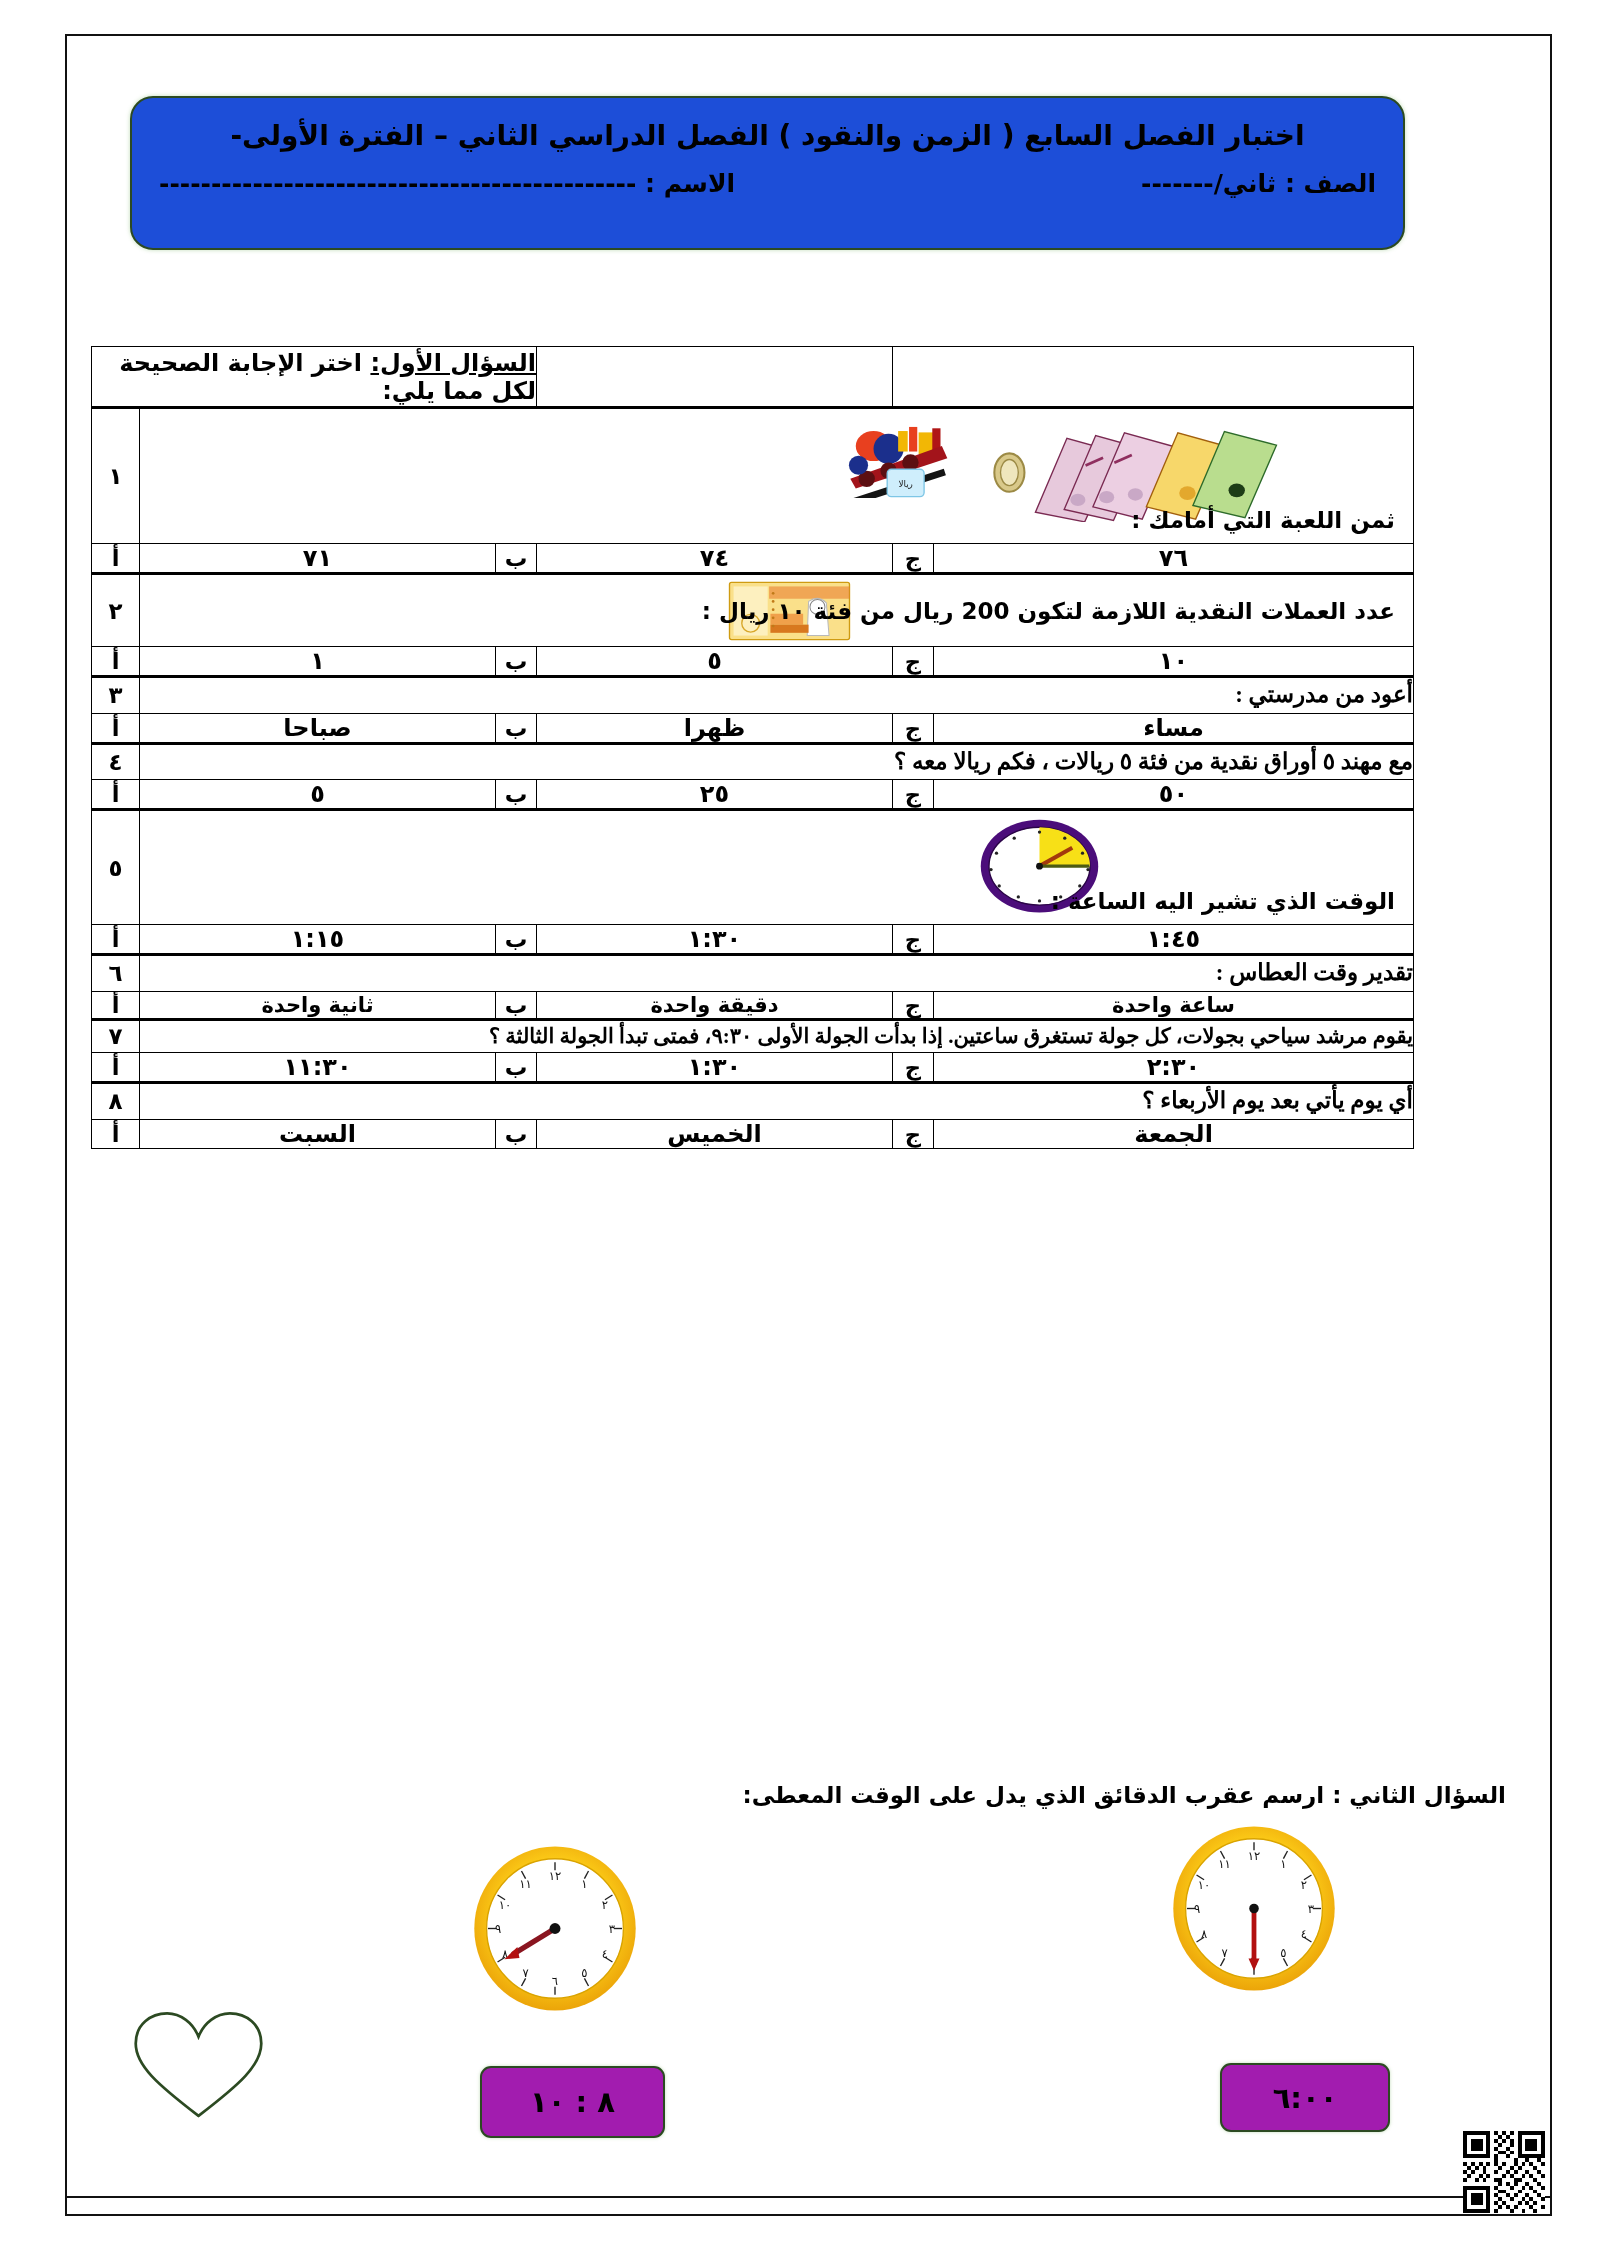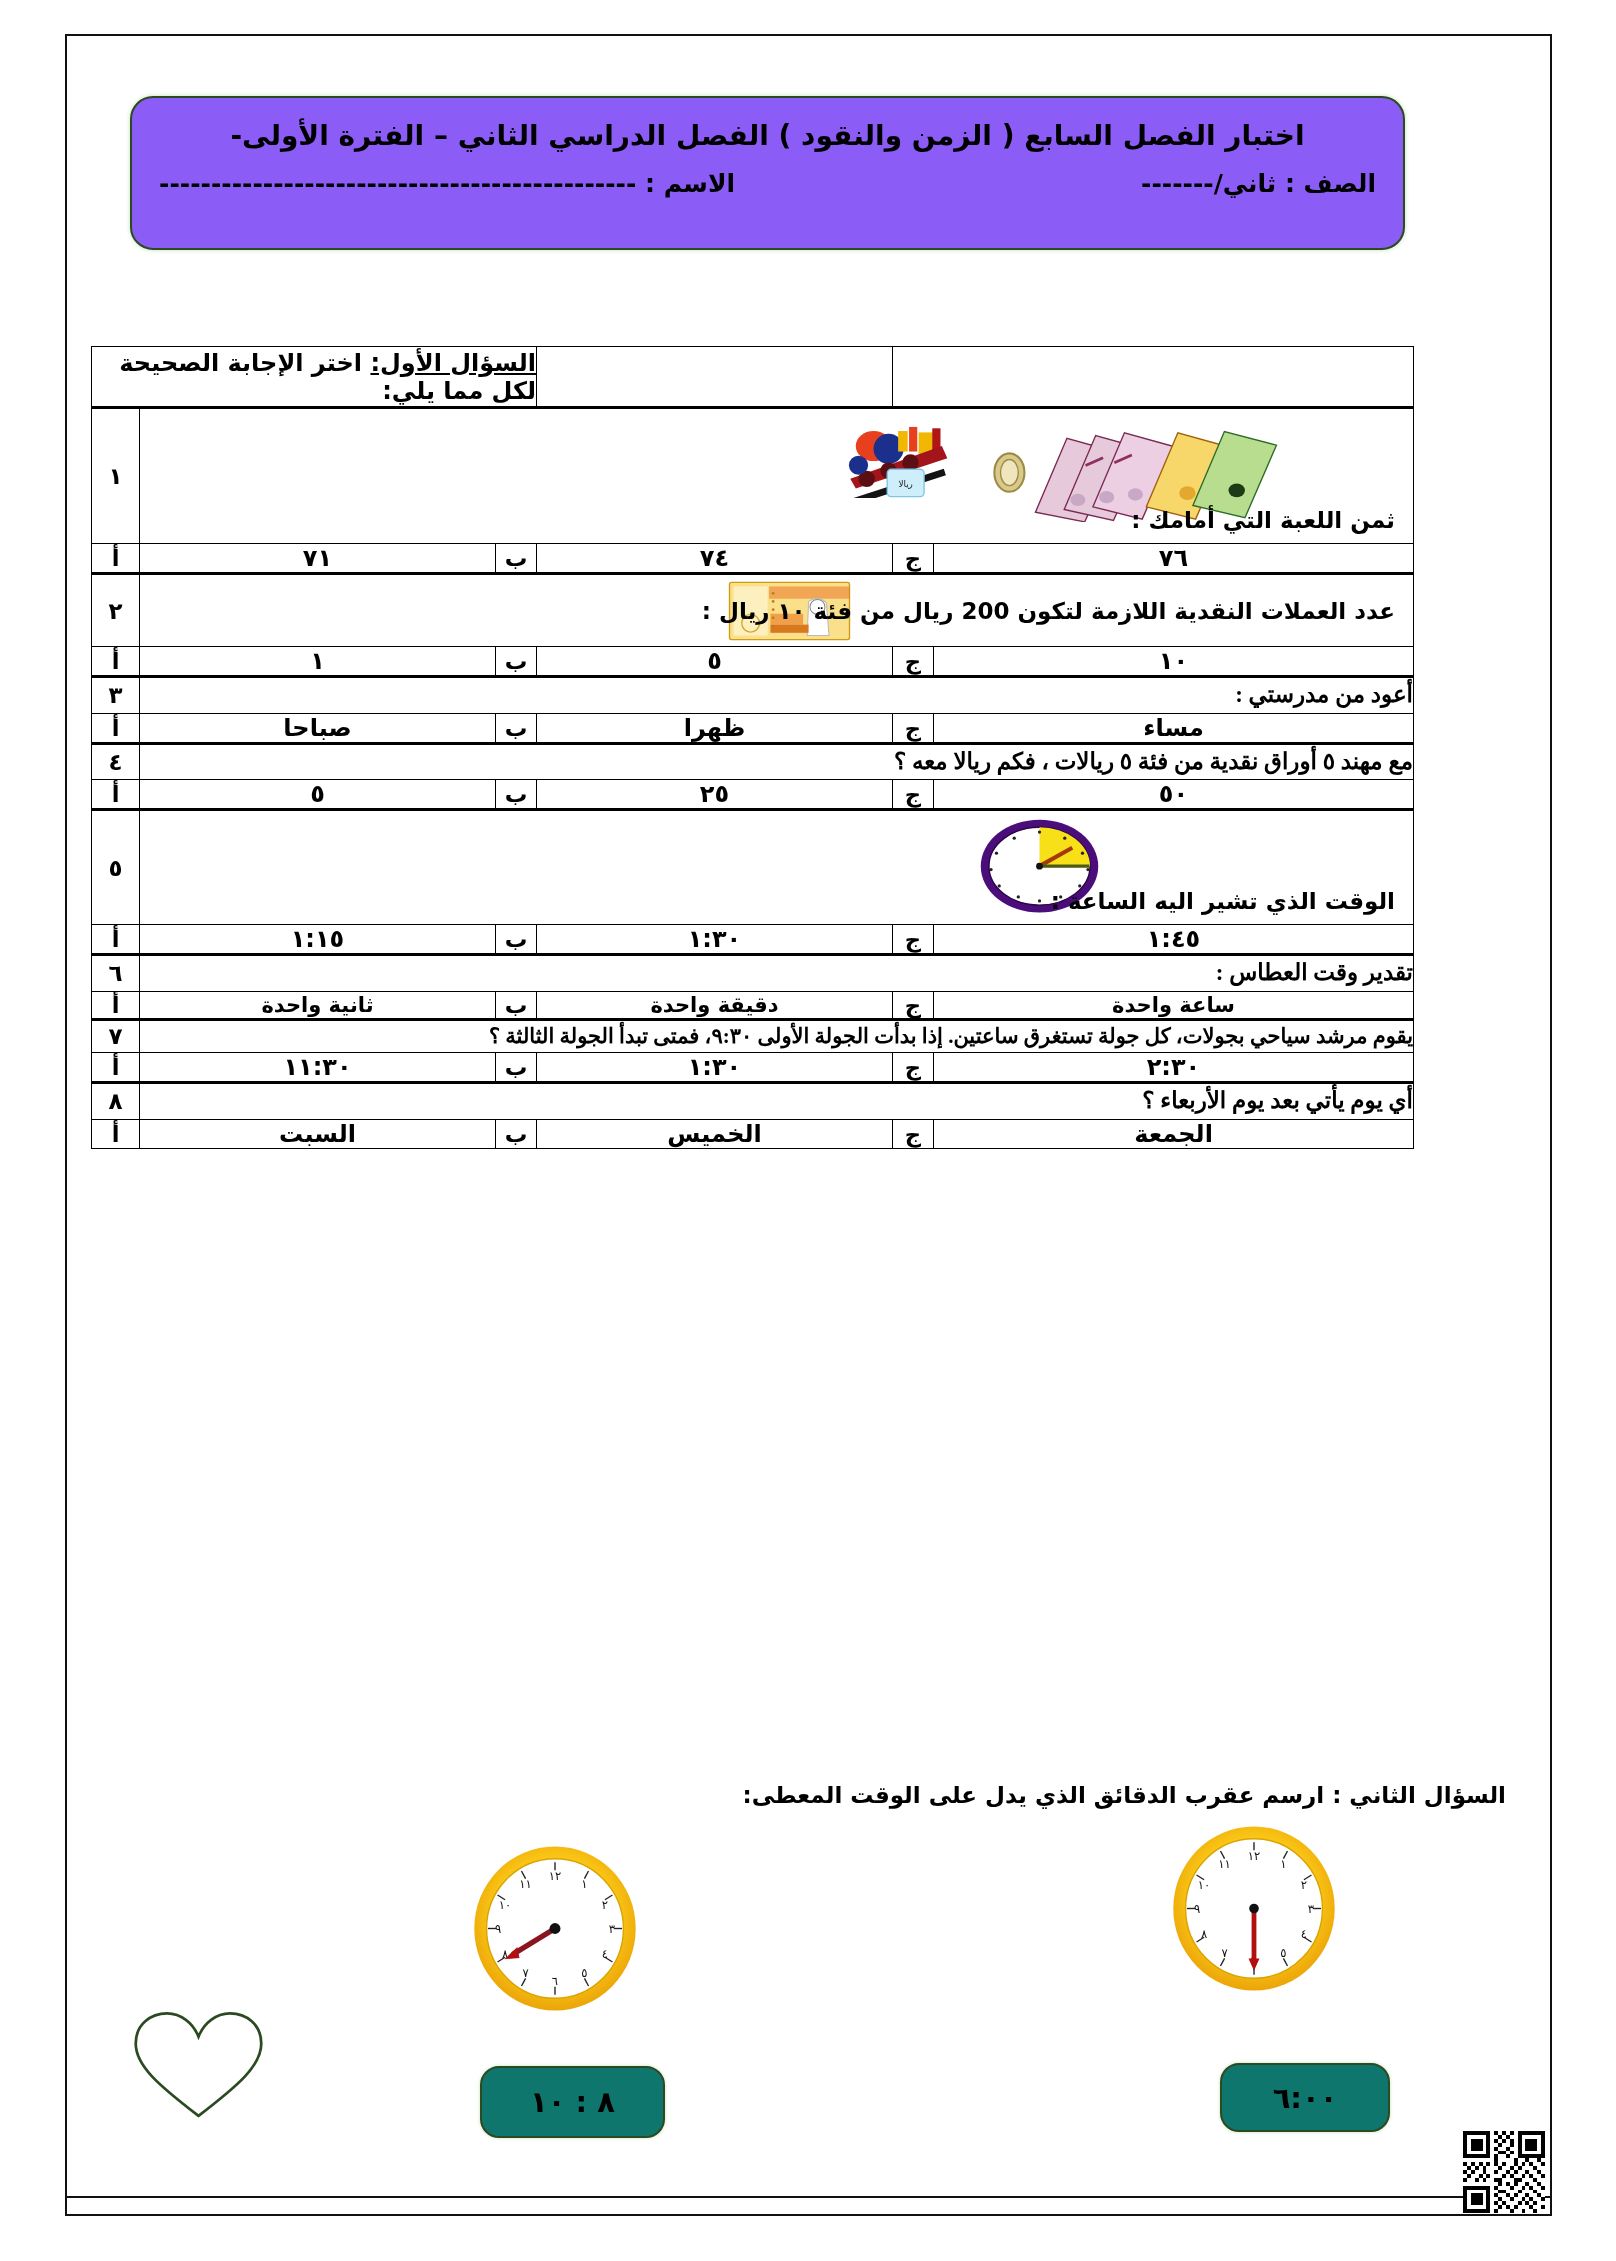--- a/index.html
+++ b/index.html
@@ -33,21 +33,21 @@
 
   
   .header-box{
     position:absolute;
     left:130px;top:96px;
     width:1275px;height:154px;
     border:2.7px solid #2c4a22;
     border-radius:23px;
     box-sizing:border-box;
     box-shadow:0 0 4.1px rgba(120,180,100,.45);
-    background:#8b5cf6;
+    background:#1d4ed8;
   }
   .header-title{
     position:absolute;
     top:20.6px;right:27px;left:27px;
     text-align:center;
     font-size:28px;
     font-weight:bold;
     color:#000;
     letter-spacing:0;
     white-space:nowrap;
@@ -165,23 +165,23 @@
     text-align:center;
   }
 
   .clock-big{position:absolute;width:288px;height:171px;}
   .clock-left{left:411px;top:1843px;}
   .clock-right{left:1110px;top:1823px;}
 
   .time-box{
     position:absolute;
     border:2.7px solid #2c4a22;
-    border-radius:19px;
+    border-radius:11px;
     box-sizing:border-box;
-    background:#0f766e;
+    background:#a21caf;
     box-shadow:0 0 3.4px rgba(120,180,100,.45);
     display:flex;align-items:center;justify-content:center;
     font-size:29px;font-weight:bold;color:#000;
   }
   .time-left{left:480px;top:2066px;width:185px;height:72px;}
   .time-right{left:1220px;top:2063px;width:170px;height:69px;}
 
   .heart{position:absolute;left:130px;top:2008px;width:137px;height:116px;}
 
   .qr{position:absolute;left:1463px;top:2131px;width:82px;height:82px;}

